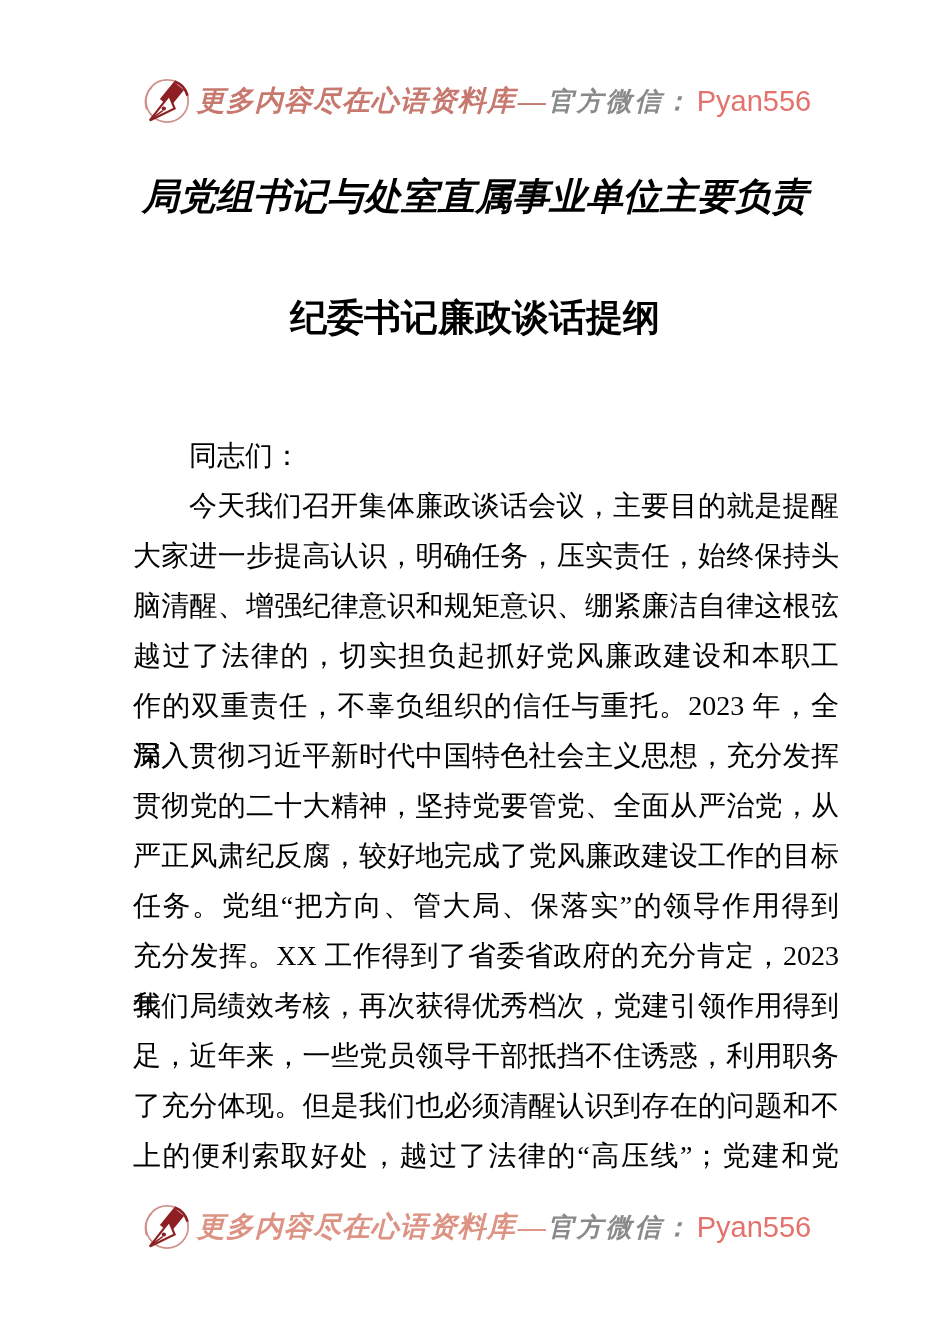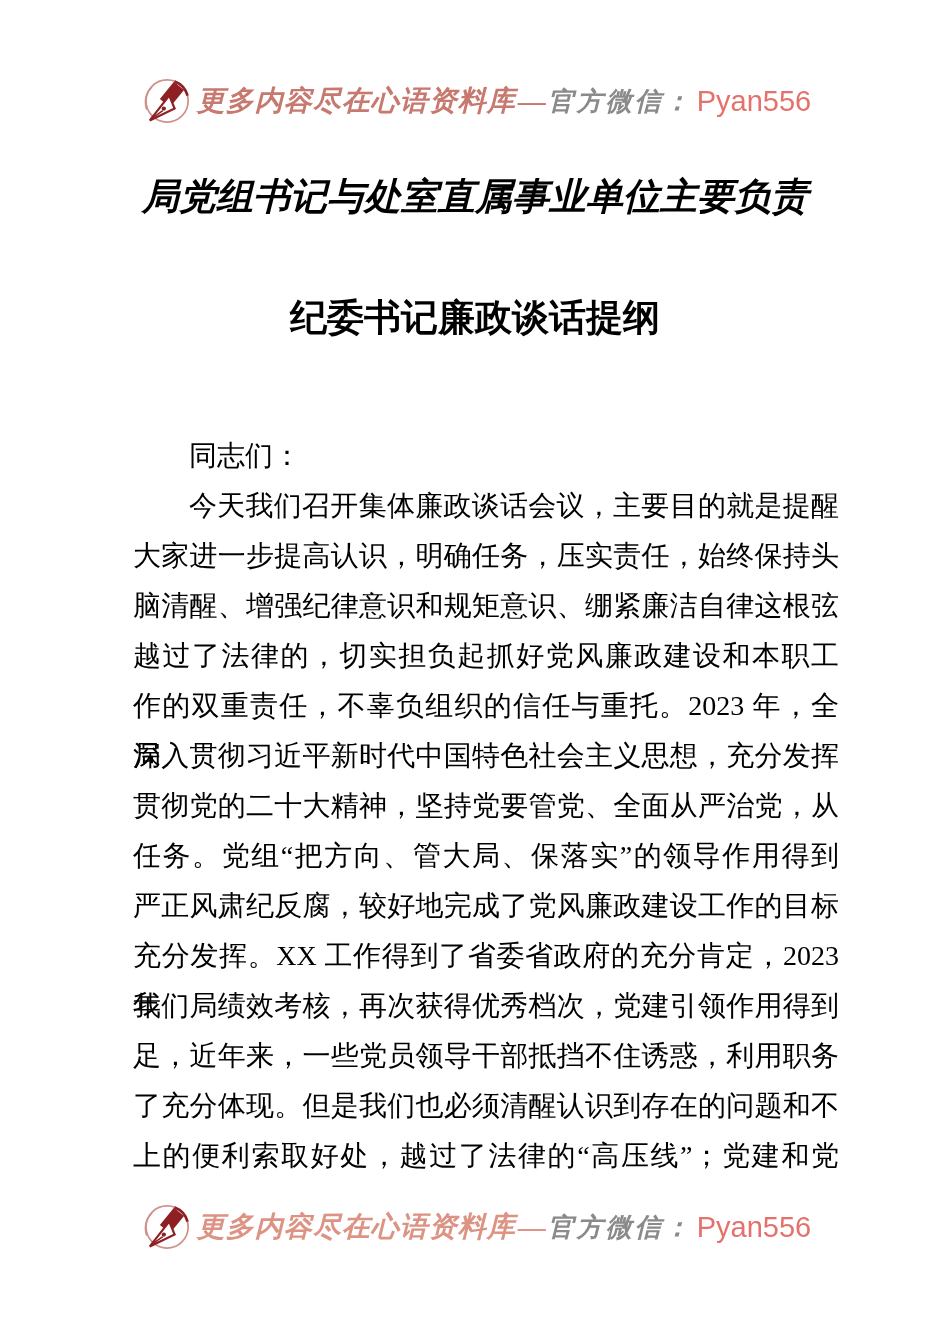--- a/index.html
+++ b/index.html
@@ -105,22 +105,22 @@
   <main class="doc-body">
     <p class="salutation">同志们：</p>
     <div class="para">
         <div class="line first">今天我们召开集体廉政谈话会议，主要目的就是提醒</div>
         <div class="line">大家进一步提高认识，明确任务，压实责任，始终保持头</div>
         <div class="line">脑清醒、增强纪律意识和规矩意识、绷紧廉洁自律这根弦</div>
         <div class="line">越过了法律的，切实担负起抓好党风廉政建设和本职工</div>
         <div class="line">作的双重责任，不辜负组织的信任与重托。2023 年，全局</div>
         <div class="line">深入贯彻习近平新时代中国特色社会主义思想，充分发挥</div>
         <div class="line">贯彻党的二十大精神，坚持党要管党、全面从严治党，从</div>
+        <div class="line">严正风肃纪反腐，较好地完成了党风廉政建设工作的目标</div>
         <div class="line">任务。党组“把方向、管大局、保落实”的领导作用得到</div>
-        <div class="line">严正风肃纪反腐，较好地完成了党风廉政建设工作的目标</div>
         <div class="line">充分发挥。XX 工作得到了省委省政府的充分肯定，2023 年</div>
         <div class="line">我们局绩效考核，再次获得优秀档次，党建引领作用得到</div>
         <div class="line">足，近年来，一些党员领导干部抵挡不住诱惑，利用职务</div>
         <div class="line">了充分体现。但是我们也必须清醒认识到存在的问题和不</div>
         <div class="line">上的便利索取好处，越过了法律的“高压线”；党建和党</div>
       </div>
   </main>
 
   <footer class="banner banner-bottom">
     <span class="logo">

